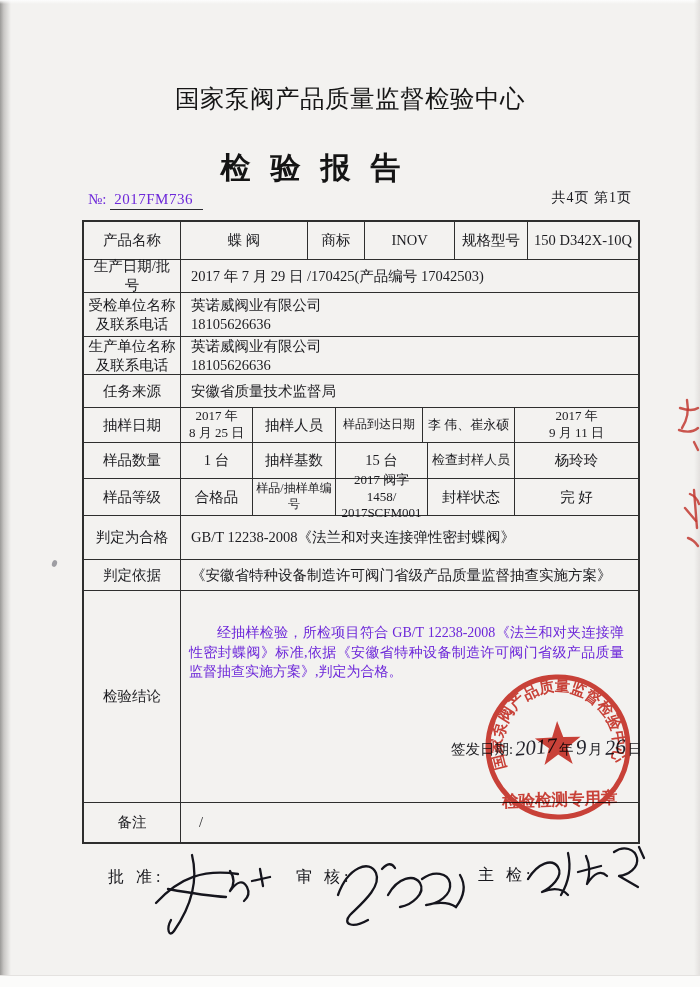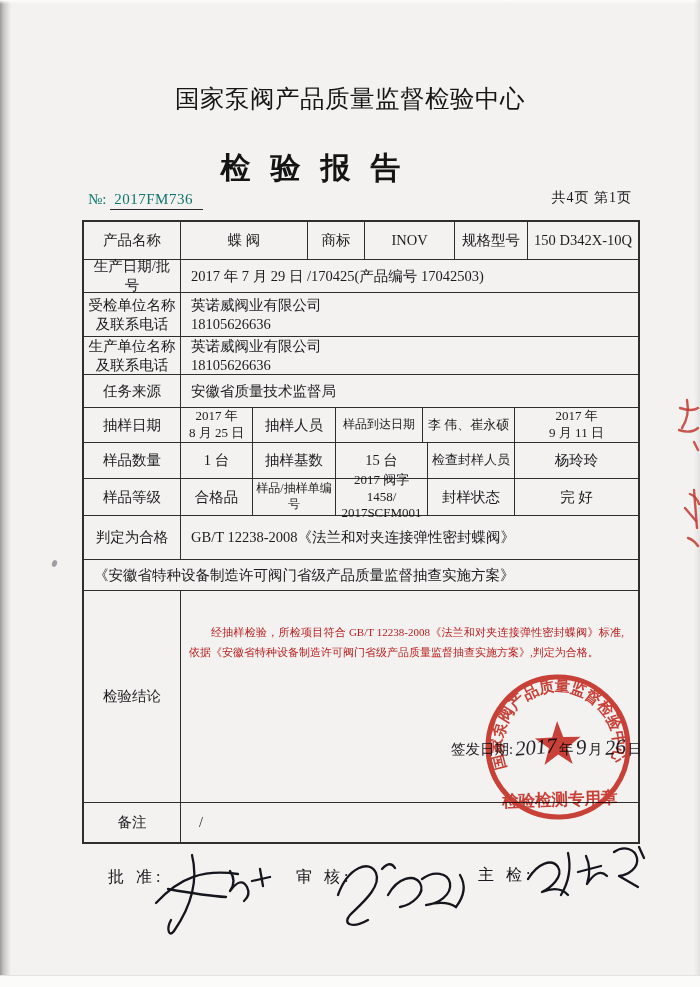--- a/index.html
+++ b/index.html
@@ -15,39 +15,39 @@
   .edge-top{position:absolute;left:0;top:0;right:0;height:4px;background:linear-gradient(to bottom,#fdfdfd,rgba(243,242,240,0));}
   .edge-right{position:absolute;right:0;top:0;bottom:0;width:6px;background:linear-gradient(to left,#e3e1df,rgba(243,242,240,0));}
   .edge-bottom{position:absolute;left:0;bottom:0;right:0;height:11px;background:#fbfbfa;border-top:1px solid #e4e2e0;}
   .speck{position:absolute;left:52px;top:560px;width:5px;height:7px;background:#70707a;border-radius:50%;opacity:.65;transform:rotate(18deg);}
 
   
   .org-title{position:absolute;left:0;top:82px;width:700px;text-align:center;
     font-size:24.5px;letter-spacing:.5px;font-weight:500;color:#161616;}
   .report-title{position:absolute;left:0;top:148px;width:622px;text-align:center;
     font-size:30px;font-weight:bold;letter-spacing:1px;color:#141414;font-family:Liberation Mono, monospace;}
-  .no-line{position:absolute;left:88px;top:191px;font-size:15px;color:#0f766e;}
+  .no-line{position:absolute;left:88px;top:191px;font-size:15px;color:#6d28d9;}
   .no-value{display:inline-block;border-bottom:1.4px solid #2a2a30;padding:0 10px 1px 4px;letter-spacing:.5px;}
   .page-info{position:absolute;right:68px;top:189px;font-size:14px;letter-spacing:1px;color:#17171c;}
 
   
   .tbl{position:absolute;left:82px;top:220px;width:558px;border:2px solid #2e2e2e;box-sizing:border-box;z-index:2;}
   .trow{display:flex;align-items:stretch;box-sizing:border-box;}
   .trow + .trow{border-top:1.5px solid #2e2e2e;}
   .tcell{border-left:1.5px solid #2e2e2e;box-sizing:border-box;
     display:flex;flex-direction:column;align-items:center;justify-content:center;
     text-align:center;padding:1px 3px;font-size:14.5px;line-height:1.3;color:#1c1c20;}
   .tcell:first-child{border-left:none;}
   .lab{width:96px;flex:none;}
   .grow{flex:1;}
   .va-left{align-items:flex-start;text-align:left;padding-left:10px;}
   .fs13{font-size:13px;}
   .fs12{font-size:12px;}
   .conc-cell{position:relative;display:block;padding:32px 14px 0 8px;text-align:left;}
-  .conc-text{text-indent:2em;line-height:19.5px;font-size:11px;text-align:justify;color:#b91c1c;}
+  .conc-text{text-indent:2em;line-height:19.5px;font-size:14px;text-align:justify;color:#6d28d9;}
   .sign-date{position:absolute;left:270px;top:146px;display:flex;align-items:baseline;white-space:nowrap;font-size:14.5px;z-index:6;}
   .hand{font-size:21px;font-style:italic;font-weight:500;color:#23232c;display:inline-block;transform:rotate(-5deg);margin:0 2px;line-height:1;}
 
   
   .stamp{position:absolute;left:478px;top:667px;width:160px;height:160px;z-index:5;
     opacity:.93;mix-blend-mode:multiply;transform:rotate(-2deg);}
 
   
   .footer{position:absolute;left:0;top:845px;width:700px;height:130px;}
   .sig-label{position:absolute;font-size:16px;letter-spacing:4px;color:#17171c;white-space:nowrap;}
@@ -153,20 +153,21 @@
       <div class="tcell" style="width:87px">封样状态</div>
       <div class="tcell grow">完  好</div>
     </div>
 
     <div class="trow" style="height:44px">
       <div class="tcell lab">判定为合格</div>
       <div class="tcell grow va-left">GB/T 12238-2008《法兰和对夹连接弹性密封蝶阀》</div>
     </div>
 
     <div class="trow" style="height:31px">
+      <div class="tcell lab">判定依据</div>
       <div class="tcell grow va-left">《安徽省特种设备制造许可阀门省级产品质量监督抽查实施方案》</div>
     </div>
 
     <div class="trow" style="height:212px">
       <div class="tcell lab">检验结论</div>
       <div class="tcell grow conc-cell">
         <div class="conc-text">经抽样检验，所检项目符合 GB/T 12238-2008《法兰和对夹连接弹性密封蝶阀》标准,依据《安徽省特种设备制造许可阀门省级产品质量监督抽查实施方案》,判定为合格。</div>
         <div class="sign-date">
           <span>签发日期:</span>
           <span class="hand">2017</span>

